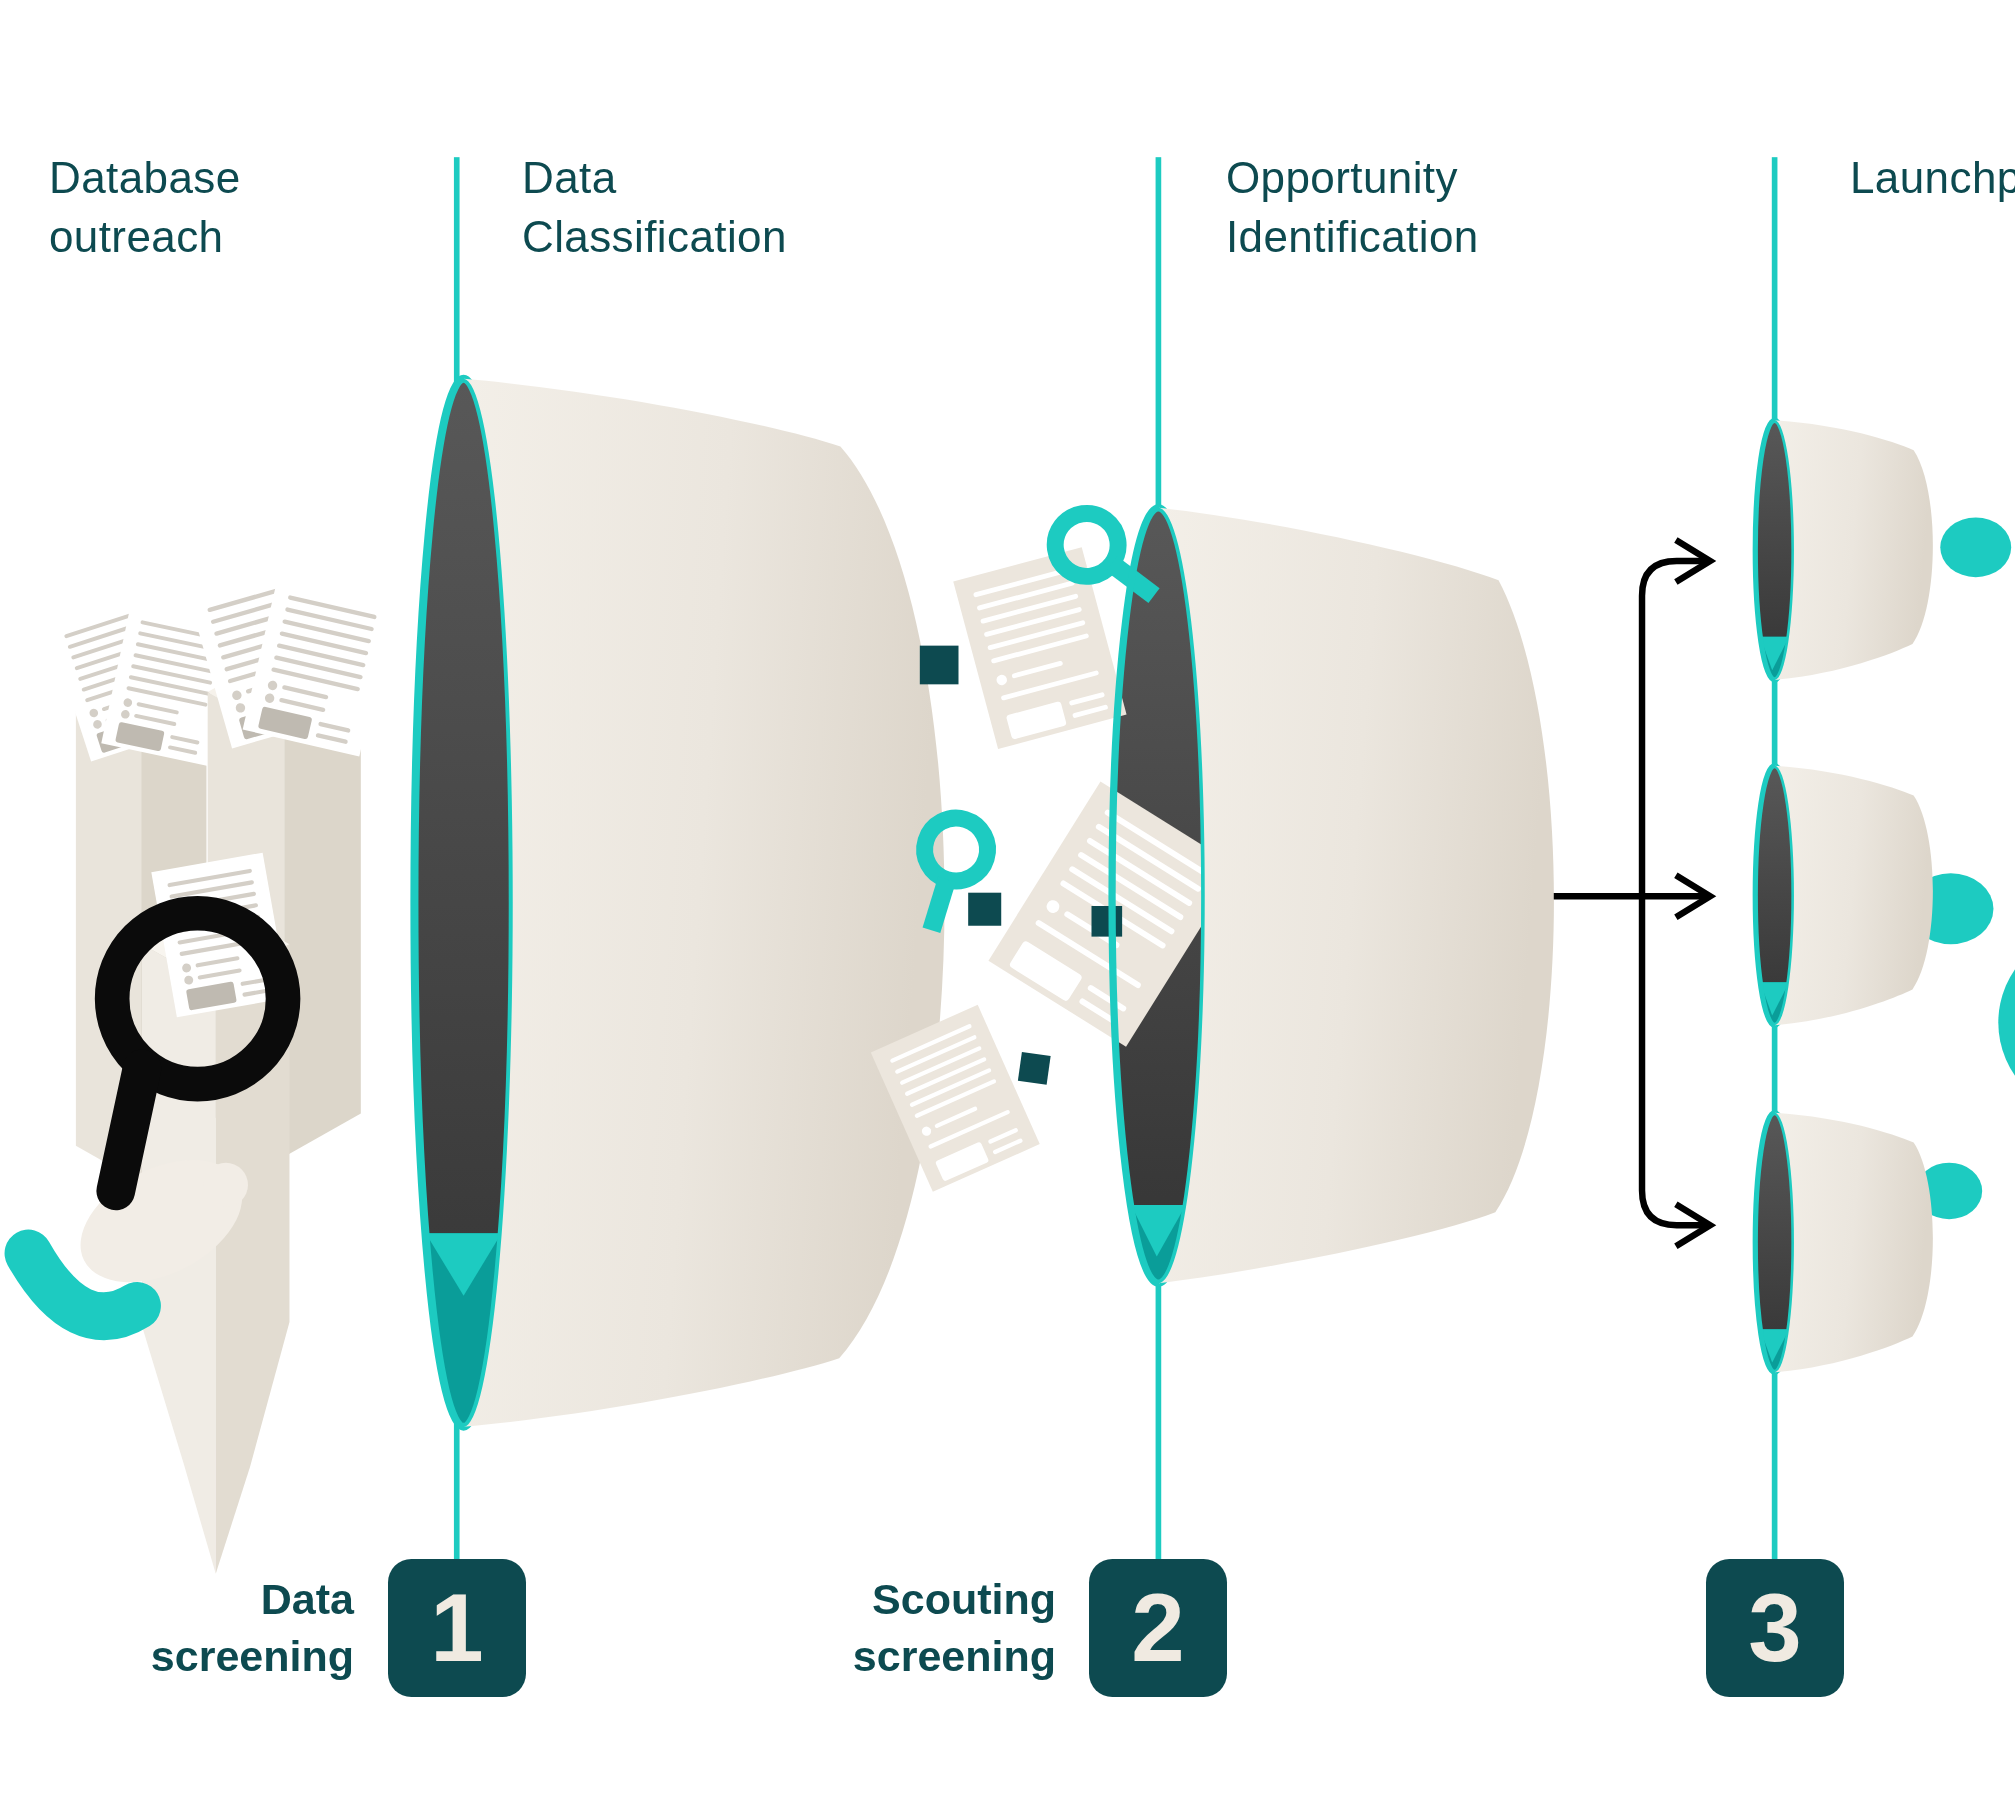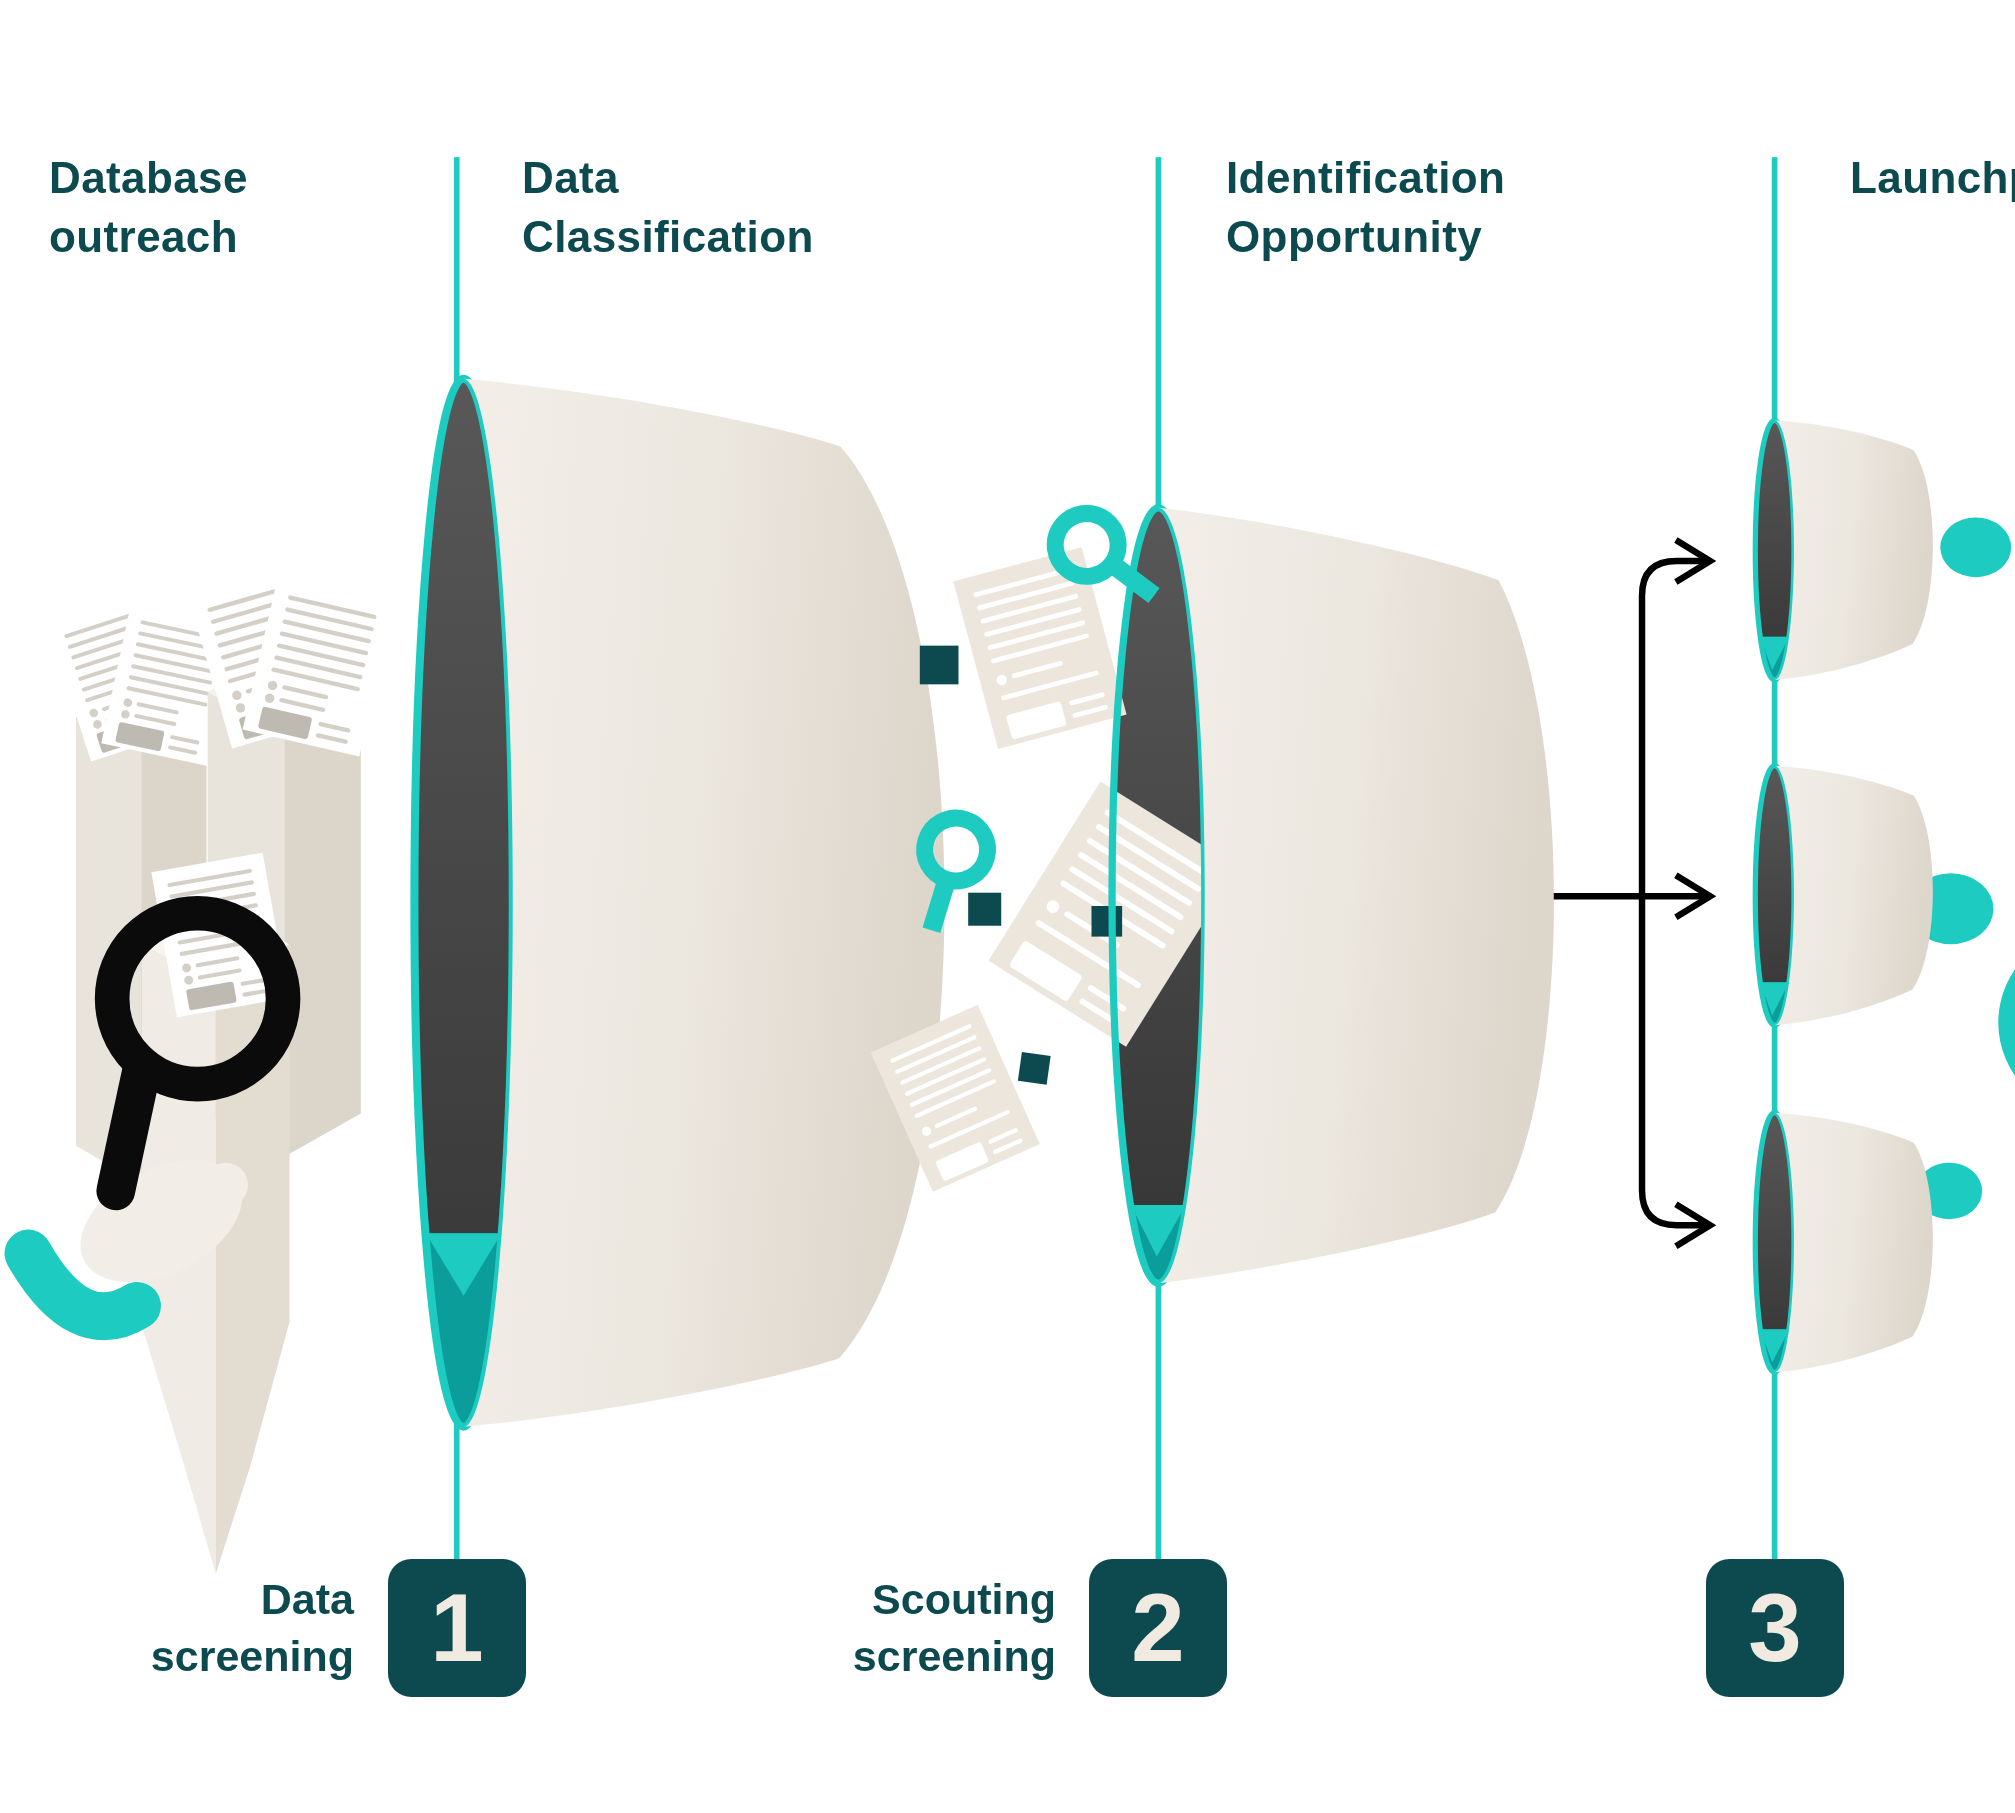--- a/index.html
+++ b/index.html
@@ -3,21 +3,21 @@
 <meta charset="utf-8">
 <style>
   html,body{margin:0;padding:0;background:#fff;}
   .canvas{
     position:relative;width:3197px;height:1814px;background:#ffffff;
     overflow:hidden;font-family:"Liberation Sans",sans-serif;
   }
   svg.illustration{position:absolute;left:0;top:0;display:block;}
   .top-label{
     position:absolute;top:148px;color:#0d4a50;font-size:44px;line-height:59px;
-    font-weight:700;letter-spacing:0.4px;white-space:nowrap;
+    font-weight:400;letter-spacing:0.4px;white-space:nowrap;
   }
   .top-label span{display:block;}
   .bottom-label{
     position:absolute;top:1571px;color:#0d4a50;font-size:43px;line-height:57px;
     font-weight:700;text-align:right;white-space:nowrap;
   }
   .bottom-label span{display:block;}
   .badge{
     position:absolute;top:1559px;width:138px;height:138px;border-radius:23.4px;
     background:#0d4a50;color:#f0eae1;font-size:96px;font-weight:700;
@@ -271,22 +271,22 @@
 
   <div class="top-label" style="left:49px">
     <span>Database</span>
     <span>outreach</span>
   </div>
   <div class="top-label" style="left:522px">
     <span>Data</span>
     <span>Classification</span>
   </div>
   <div class="top-label" style="left:1226px">
+    <span>Opportunity</span>
     <span>Identification</span>
-    <span>Opportunity</span>
   </div>
   <div class="top-label" style="left:1850px">
     <span>Launchpad</span>
   </div>
 
   <div class="bottom-label" style="right:2843px">
     <span>Data</span>
     <span>screening</span>
   </div>
   <div class="bottom-label" style="right:2141px">

